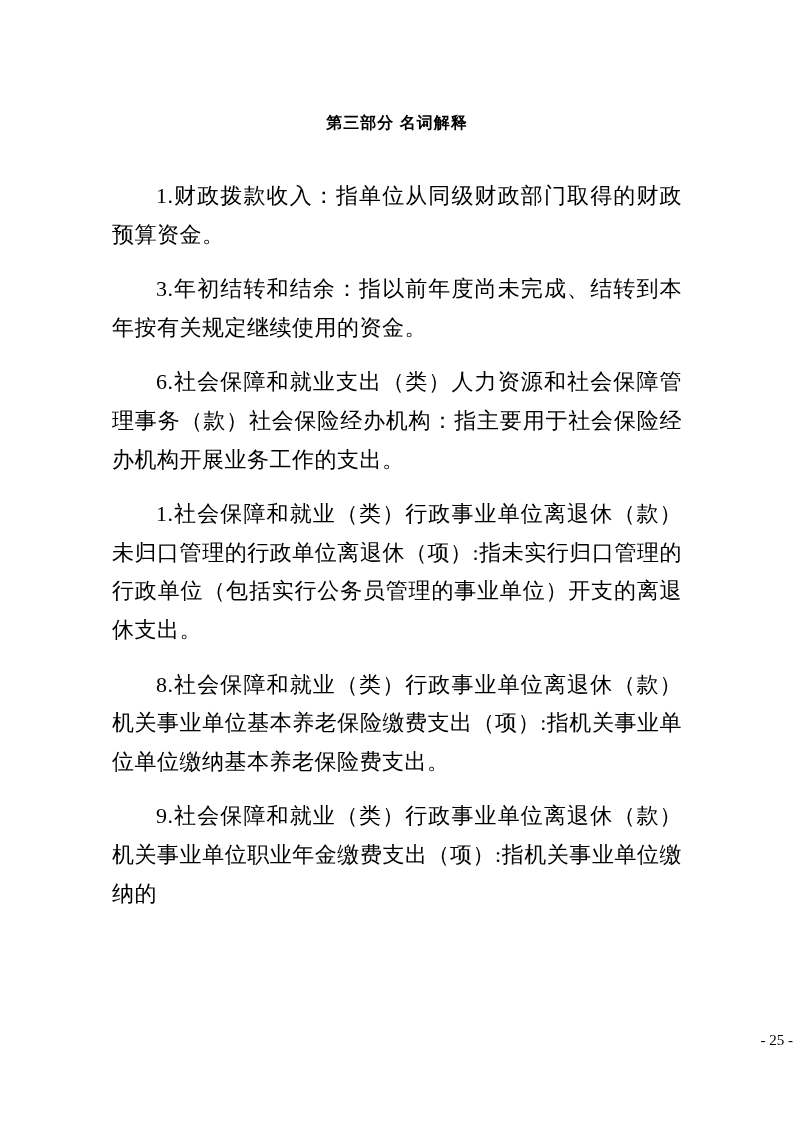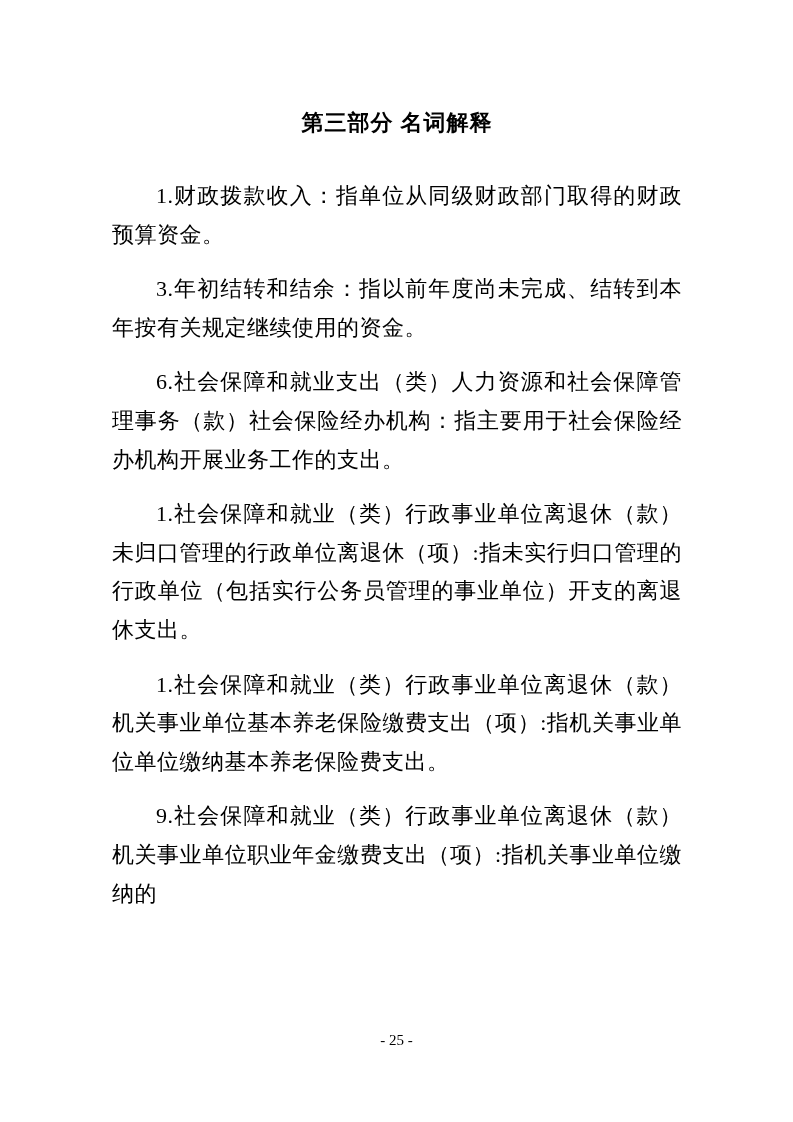--- a/index.html
+++ b/index.html
@@ -16,56 +16,56 @@
     color: #000000;
     overflow: hidden;
     font-family: "Liberation Serif", "DejaVu Serif", serif;
   }
   .content {
     padding: 107px 95px 0 96px;
   }
   .doc-title {
     font-family: "Liberation Sans", "DejaVu Sans", sans-serif;
     font-weight: 700;
-    font-size: 22px;
+    font-size: 16px;
     line-height: 32px;
     text-align: center;
     letter-spacing: 1px;
     margin: 0 0 38px 0;
     color: #000000;
   }
   .para {
     margin: 16px;
     font-size: 22px;
     line-height: 38.6px;
     text-align: justify;
     text-indent: 2em;
     color: #000000;
     letter-spacing: 0.5px;
   }
   .footer {
     position: absolute;
     left: 0;
     top: 1032px;
     width: 100%;
-    text-align: center;
+    text-align: right;
     font-size: 15px;
     color: #000000;
     font-family: "Liberation Serif", "DejaVu Serif", serif;
   }
 </style>
 </head>
 <body>
 
 <div class="page">
   <div class="content">
     <h1 class="doc-title">第三部分 名词解释</h1>
 
     <p class="para">1.财政拨款收入：指单位从同级财政部门取得的财政预算资金。</p>
     <p class="para">3.年初结转和结余：指以前年度尚未完成、结转到本年按有关规定继续使用的资金。</p>
     <p class="para">6.社会保障和就业支出（类）人力资源和社会保障管理事务（款）社会保险经办机构：指主要用于社会保险经办机构开展业务工作的支出。</p>
     <p class="para">1.社会保障和就业（类）行政事业单位离退休（款）未归口管理的行政单位离退休（项）:指未实行归口管理的行政单位（包括实行公务员管理的事业单位）开支的离退休支出。</p>
-    <p class="para">1.社会保障和就业（类）行政事业单位离退休（款）机关事业单位基本养老保险缴费支出（项）:指机关事业单位单位缴纳基本养老保险费支出。</p>
+    <p class="para">8.社会保障和就业（类）行政事业单位离退休（款）机关事业单位基本养老保险缴费支出（项）:指机关事业单位单位缴纳基本养老保险费支出。</p>
     <p class="para">9.社会保障和就业（类）行政事业单位离退休（款）机关事业单位职业年金缴费支出（项）:指机关事业单位缴纳的</p>
   </div>
 
   <div class="footer">- 25 -</div>
 </div>
 
 </body></html>

